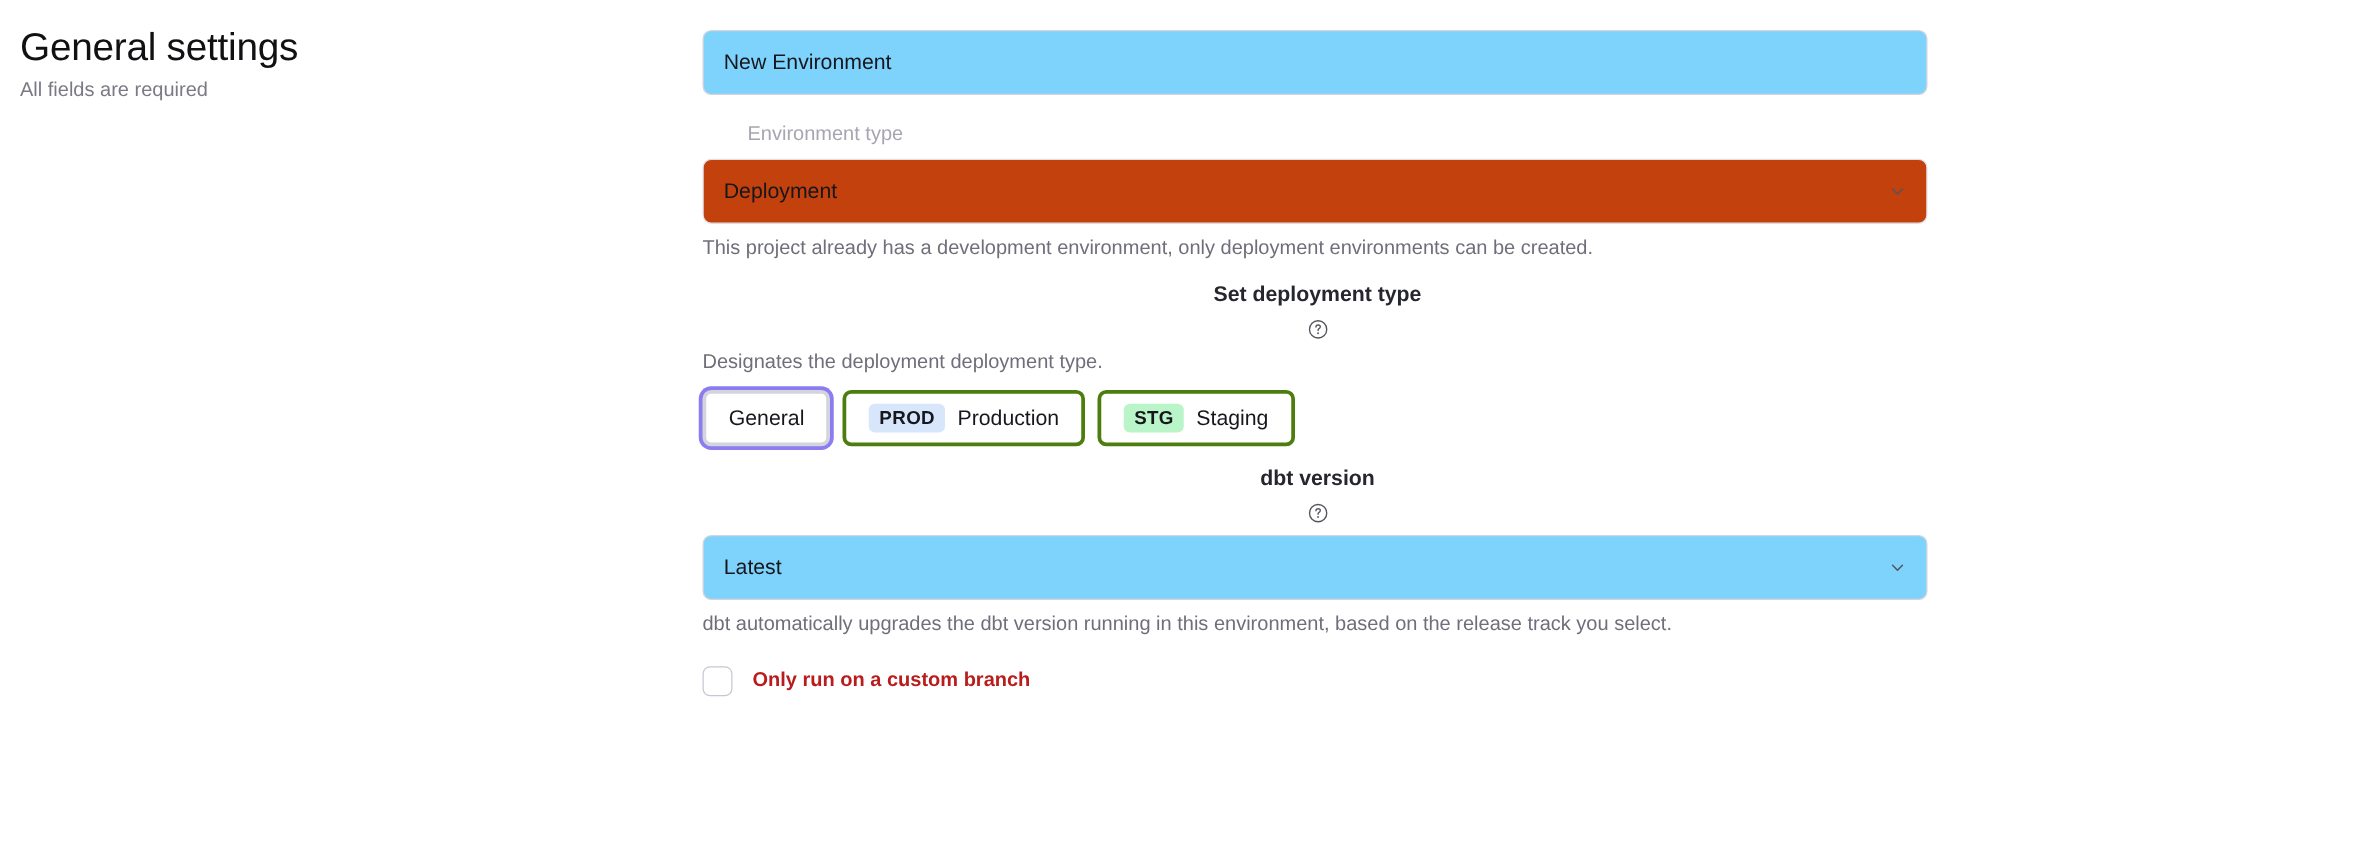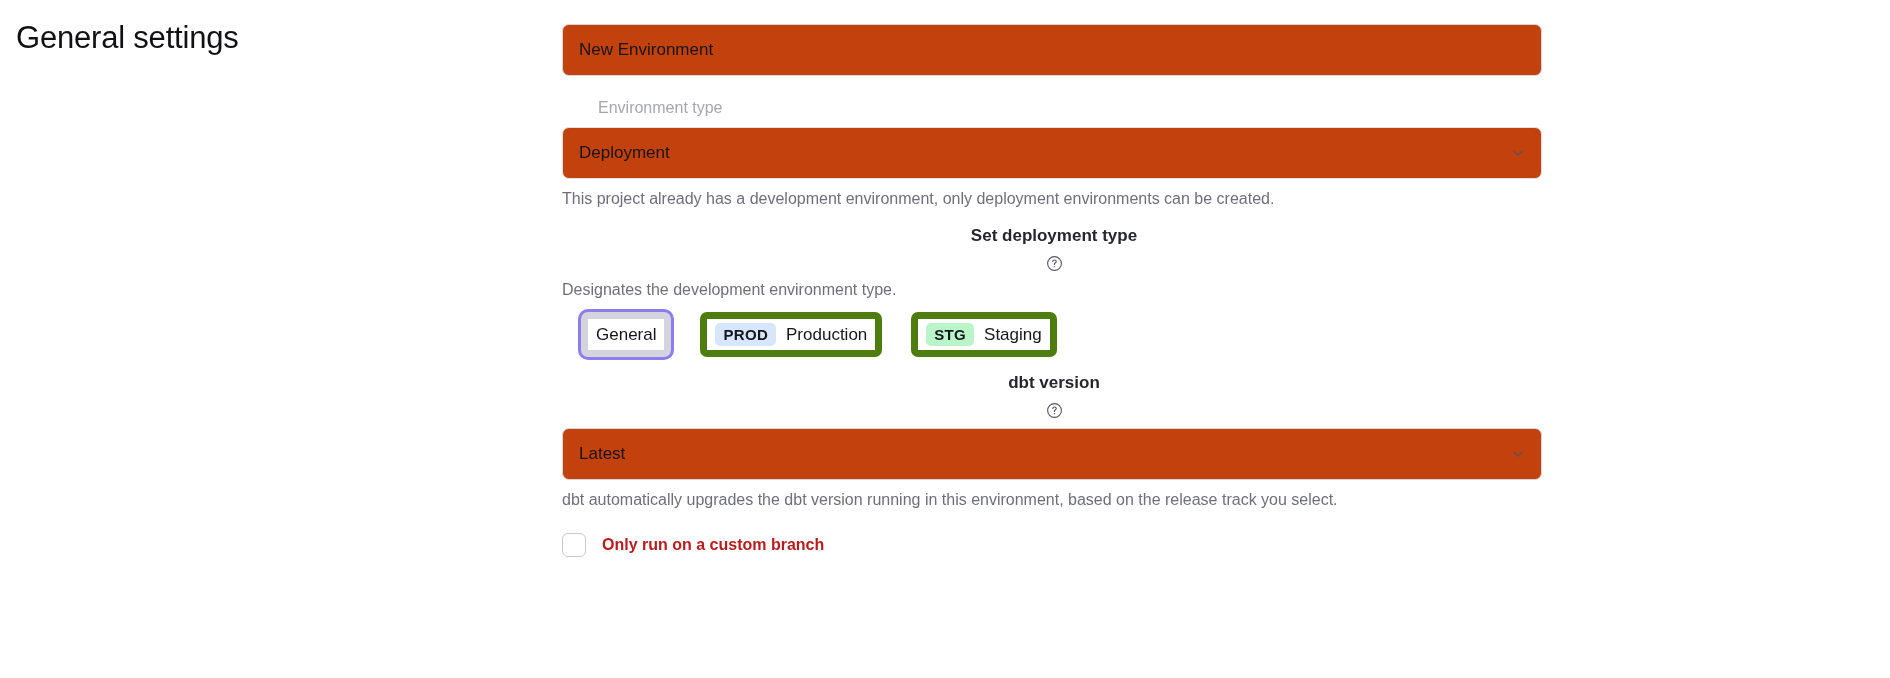--- a/index.html
+++ b/index.html
@@ -63,21 +63,21 @@
   .field-label.disabled {
     color: #a6a6b0;
     margin-left: 36px;
   }
 
   .control {
     width: 980px;
     height: 52px;
     border: 1px solid #d4d4dc;
     border-radius: 7px;
-    background: #c2410c;
+    background: #7dd3fc;
     display: flex;
     align-items: center;
     padding: 0 16px;
     font-size: 17px;
     color: #16161d;
   }
   .control.disabled {
     background: #c2410c;
     border-color: #e0e0e6;
   }
@@ -128,32 +128,31 @@
   }
 
   
   .option-row {
     display: flex;
     gap: 10px;
     margin-top: 11px;
   }
   .option-btn {
     height: 45px;
-    border: 7px solid #4d7c0f;
+    border: 3px solid #4d7c0f;
     border-radius: 7px;
     background: #ffffff;
     display: flex;
     align-items: center;
     gap: 10px;
-    padding: 0 8px;
+    padding: 0 18px;
     font-size: 17px;
     color: #16161d;
     cursor: pointer;
     position: relative;
-    margin-left: 19px;
   }
   .option-btn.focused {
     box-shadow: 0 0 0 3px #8b7cf0;
     border-color: #d4d4dc;
   }
   .badge {
     font-size: 15px;
     font-weight: 700;
     letter-spacing: 0.3px;
     padding: 3px 8px;
@@ -187,20 +186,21 @@
     cursor: pointer;
   }
 </style>
 </head>
 <body>
 
 <div class="page">
 
   <div class="left-col">
     <h1 class="page-title">General settings</h1>
+    <p class="page-subtitle">All fields are required</p>
   </div>
 
   <div class="form-col">
 
     <div>
       <div class="control">
         <span class="value">New Environment</span>
       </div>
     </div>
 
@@ -225,21 +225,21 @@
       <div class="sub-heading">
         <span>Set deployment type</span>
         <span class="info-icon">
           <svg viewBox="0 0 18 18" fill="none" xmlns="http://www.w3.org/2000/svg">
             <circle cx="9" cy="9" r="7.3" stroke="currentColor" stroke-width="1.15"></circle>
             <path d="M7.15 6.95c0-1 .83-1.7 1.88-1.7 1.03 0 1.83.63 1.83 1.55 0 .78-.42 1.15-1.1 1.6-.6.4-.83.72-.83 1.32v.3" stroke="currentColor" stroke-width="1.15" stroke-linecap="round"></path>
             <circle cx="8.93" cy="12.3" r="0.78" fill="currentColor"></circle>
           </svg>
         </span>
       </div>
-      <div class="sub-desc">Designates the development environment type.</div>
+      <div class="sub-desc">Designates the deployment deployment type.</div>
 
       <div class="option-row">
         <button class="option-btn focused">
           <span>General</span>
         </button>
         <button class="option-btn">
           <span class="badge badge-prod">PROD</span>
           <span>Production</span>
         </button>
         <button class="option-btn">

